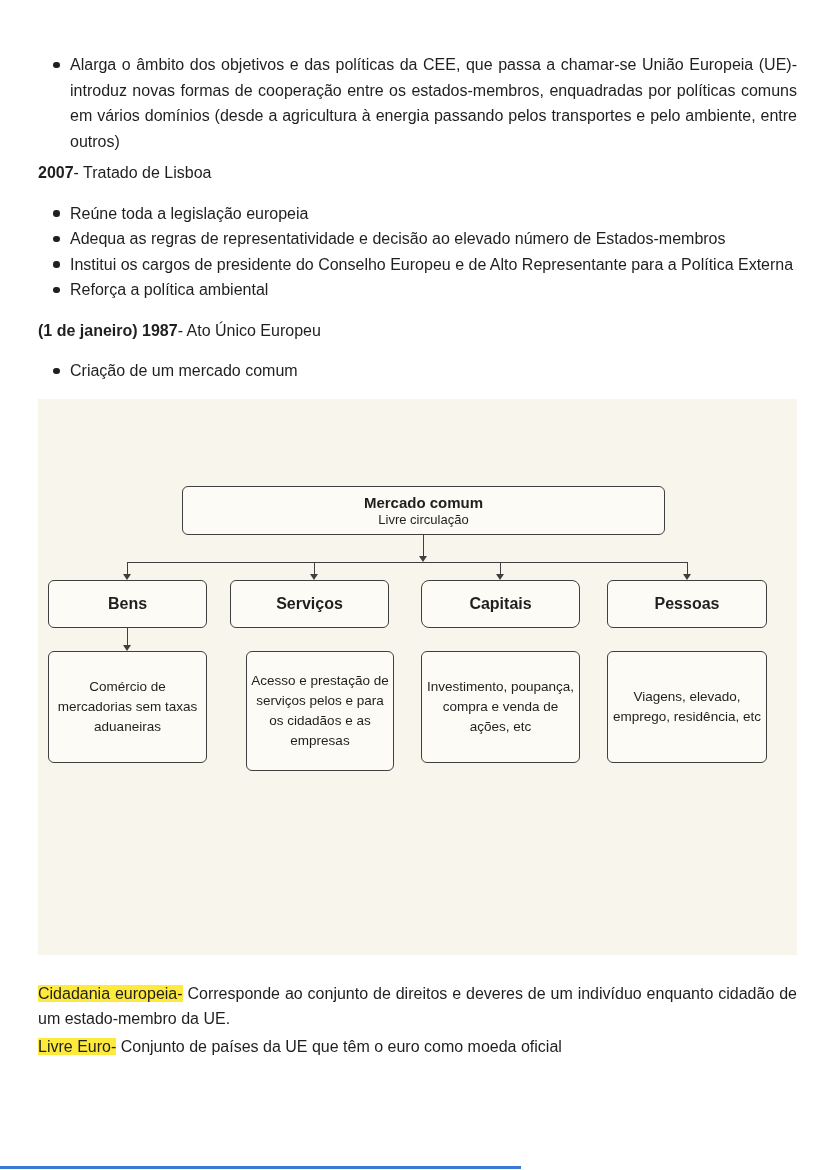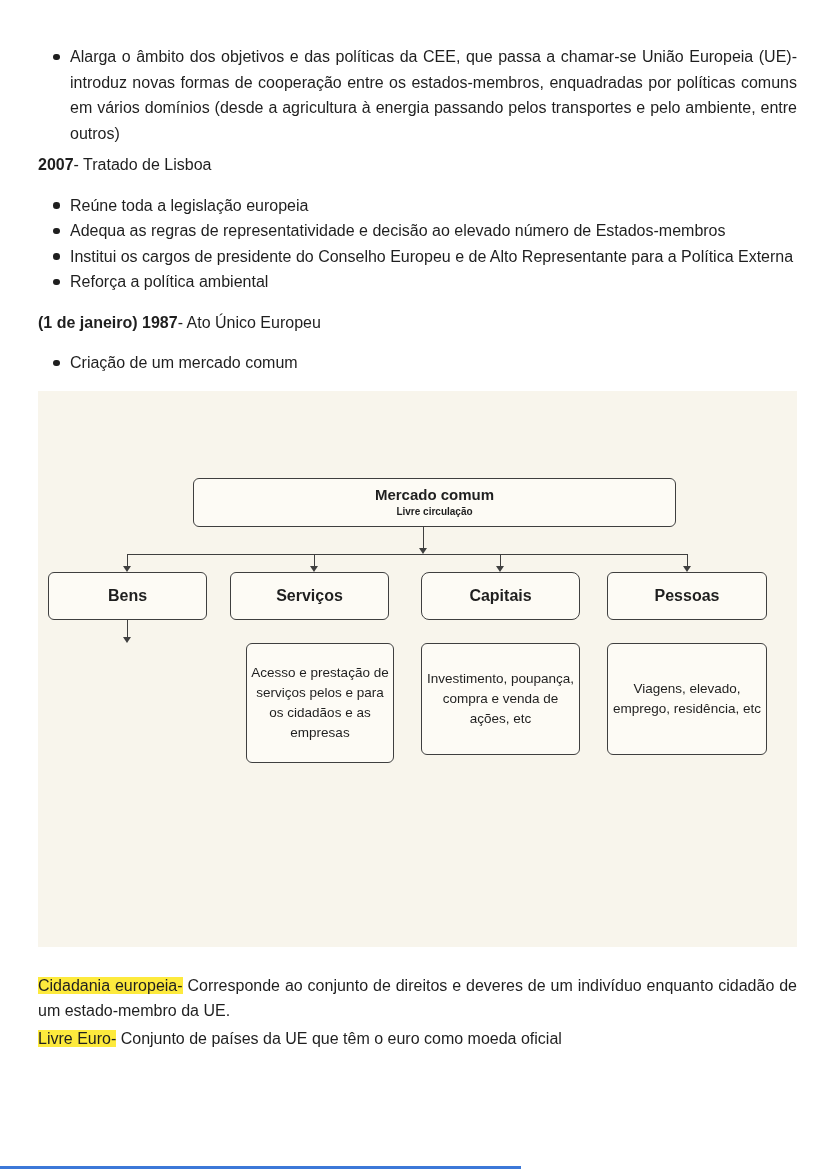--- a/index.html
+++ b/index.html
@@ -24,21 +24,21 @@
     font-size:16px;
     line-height:25.5px;
   }
   .content p{margin:2px 0;text-align:justify;}
   .content ul{margin:15px 0;padding:0 0 0 32px;list-style:none;}
   .content li{position:relative;text-align:justify;}
   .content li::before{
     content:"";position:absolute;left:-17px;top:9.5px;
     width:6.5px;height:6.5px;border-radius:50%;background:var(--text);
   }
-  ul.intro{margin-top:4px;margin-bottom:6px;}
+  ul.intro{margin-top:12px;margin-bottom:6px;}
   p.h-lisboa{margin-top:6px;}
   p.h-ato{margin-top:8px;}
   b{font-weight:700;}
   .hl{background:var(--highlight);}
   p.def-cidadania{margin-top:26px;}
 
   
   .diagram{
     position:relative;
     width:759px;height:556px;
@@ -48,23 +48,23 @@
   .dg-box{
     position:absolute;
     background:var(--dg-box);
     border:1px solid var(--dg-line);
     border-radius:6px;
     box-sizing:border-box;
     display:flex;flex-direction:column;
     align-items:center;justify-content:center;
     text-align:center;
   }
-  .dg-root{left:155px;top:87px;width:483px;height:49px;}
+  .dg-root{left:144px;top:87px;width:483px;height:49px;}
   .dg-root-title{font-weight:700;font-size:15px;line-height:19px;}
-  .dg-root-sub{font-weight:700;font-size:10px;line-height:16px;}
+  .dg-root-sub{font-weight:400;font-size:13px;line-height:16px;}
   .dg-head{top:181px;height:48px;font-weight:700;font-size:16px;}
   .dg-desc{top:252px;font-size:13.5px;line-height:20px;padding:4px 3px;}
   .dg-line{position:absolute;background:var(--dg-line);}
   .dg-vline{width:1px;}
   .dg-hline{height:1px;}
   .dg-arrowhead{
     position:absolute;width:0;height:0;
     border-left:4px solid transparent;
     border-right:4px solid transparent;
     border-top:6px solid var(--dg-line);
@@ -121,20 +121,21 @@
       <div class="dg-arrowhead" style="left:645px;top:175px;"></div>
 
       <div class="dg-box dg-head" style="left:10px;width:159px;">Bens</div>
       <div class="dg-box dg-head" style="left:192px;width:159px;">Serviços</div>
       <div class="dg-box dg-head" style="left:383px;width:159px;border-radius:8px;">Capitais</div>
       <div class="dg-box dg-head" style="left:569px;width:160px;">Pessoas</div>
 
       <div class="dg-line dg-vline" style="left:89px;top:229px;height:17px;"></div>
       <div class="dg-arrowhead" style="left:85px;top:246px;"></div>
 
+      <div class="dg-box dg-desc" style="left:10px;width:159px;height:112px;">Comércio de mercadorias sem taxas aduaneiras</div>
       <div class="dg-box dg-desc" style="left:208px;width:148px;height:120px;">Acesso e prestação de serviços pelos e para os cidadãos e as empresas</div>
       <div class="dg-box dg-desc" style="left:383px;width:159px;height:112px;">Investimento, poupança, compra e venda de ações, etc</div>
       <div class="dg-box dg-desc" style="left:569px;width:160px;height:112px;">Viagens, elevado, emprego, residência, etc</div>
     </div>
 
     <p class="def-cidadania"><span class="hl">Cidadania europeia-</span><span> Corresponde ao conjunto de direitos e deveres de um indivíduo enquanto cidadão de um estado-membro da UE.</span></p>
 
     <p><span class="hl">Livre Euro-</span><span> Conjunto de países da UE que têm o euro como moeda oficial</span></p>
 
   </div>

